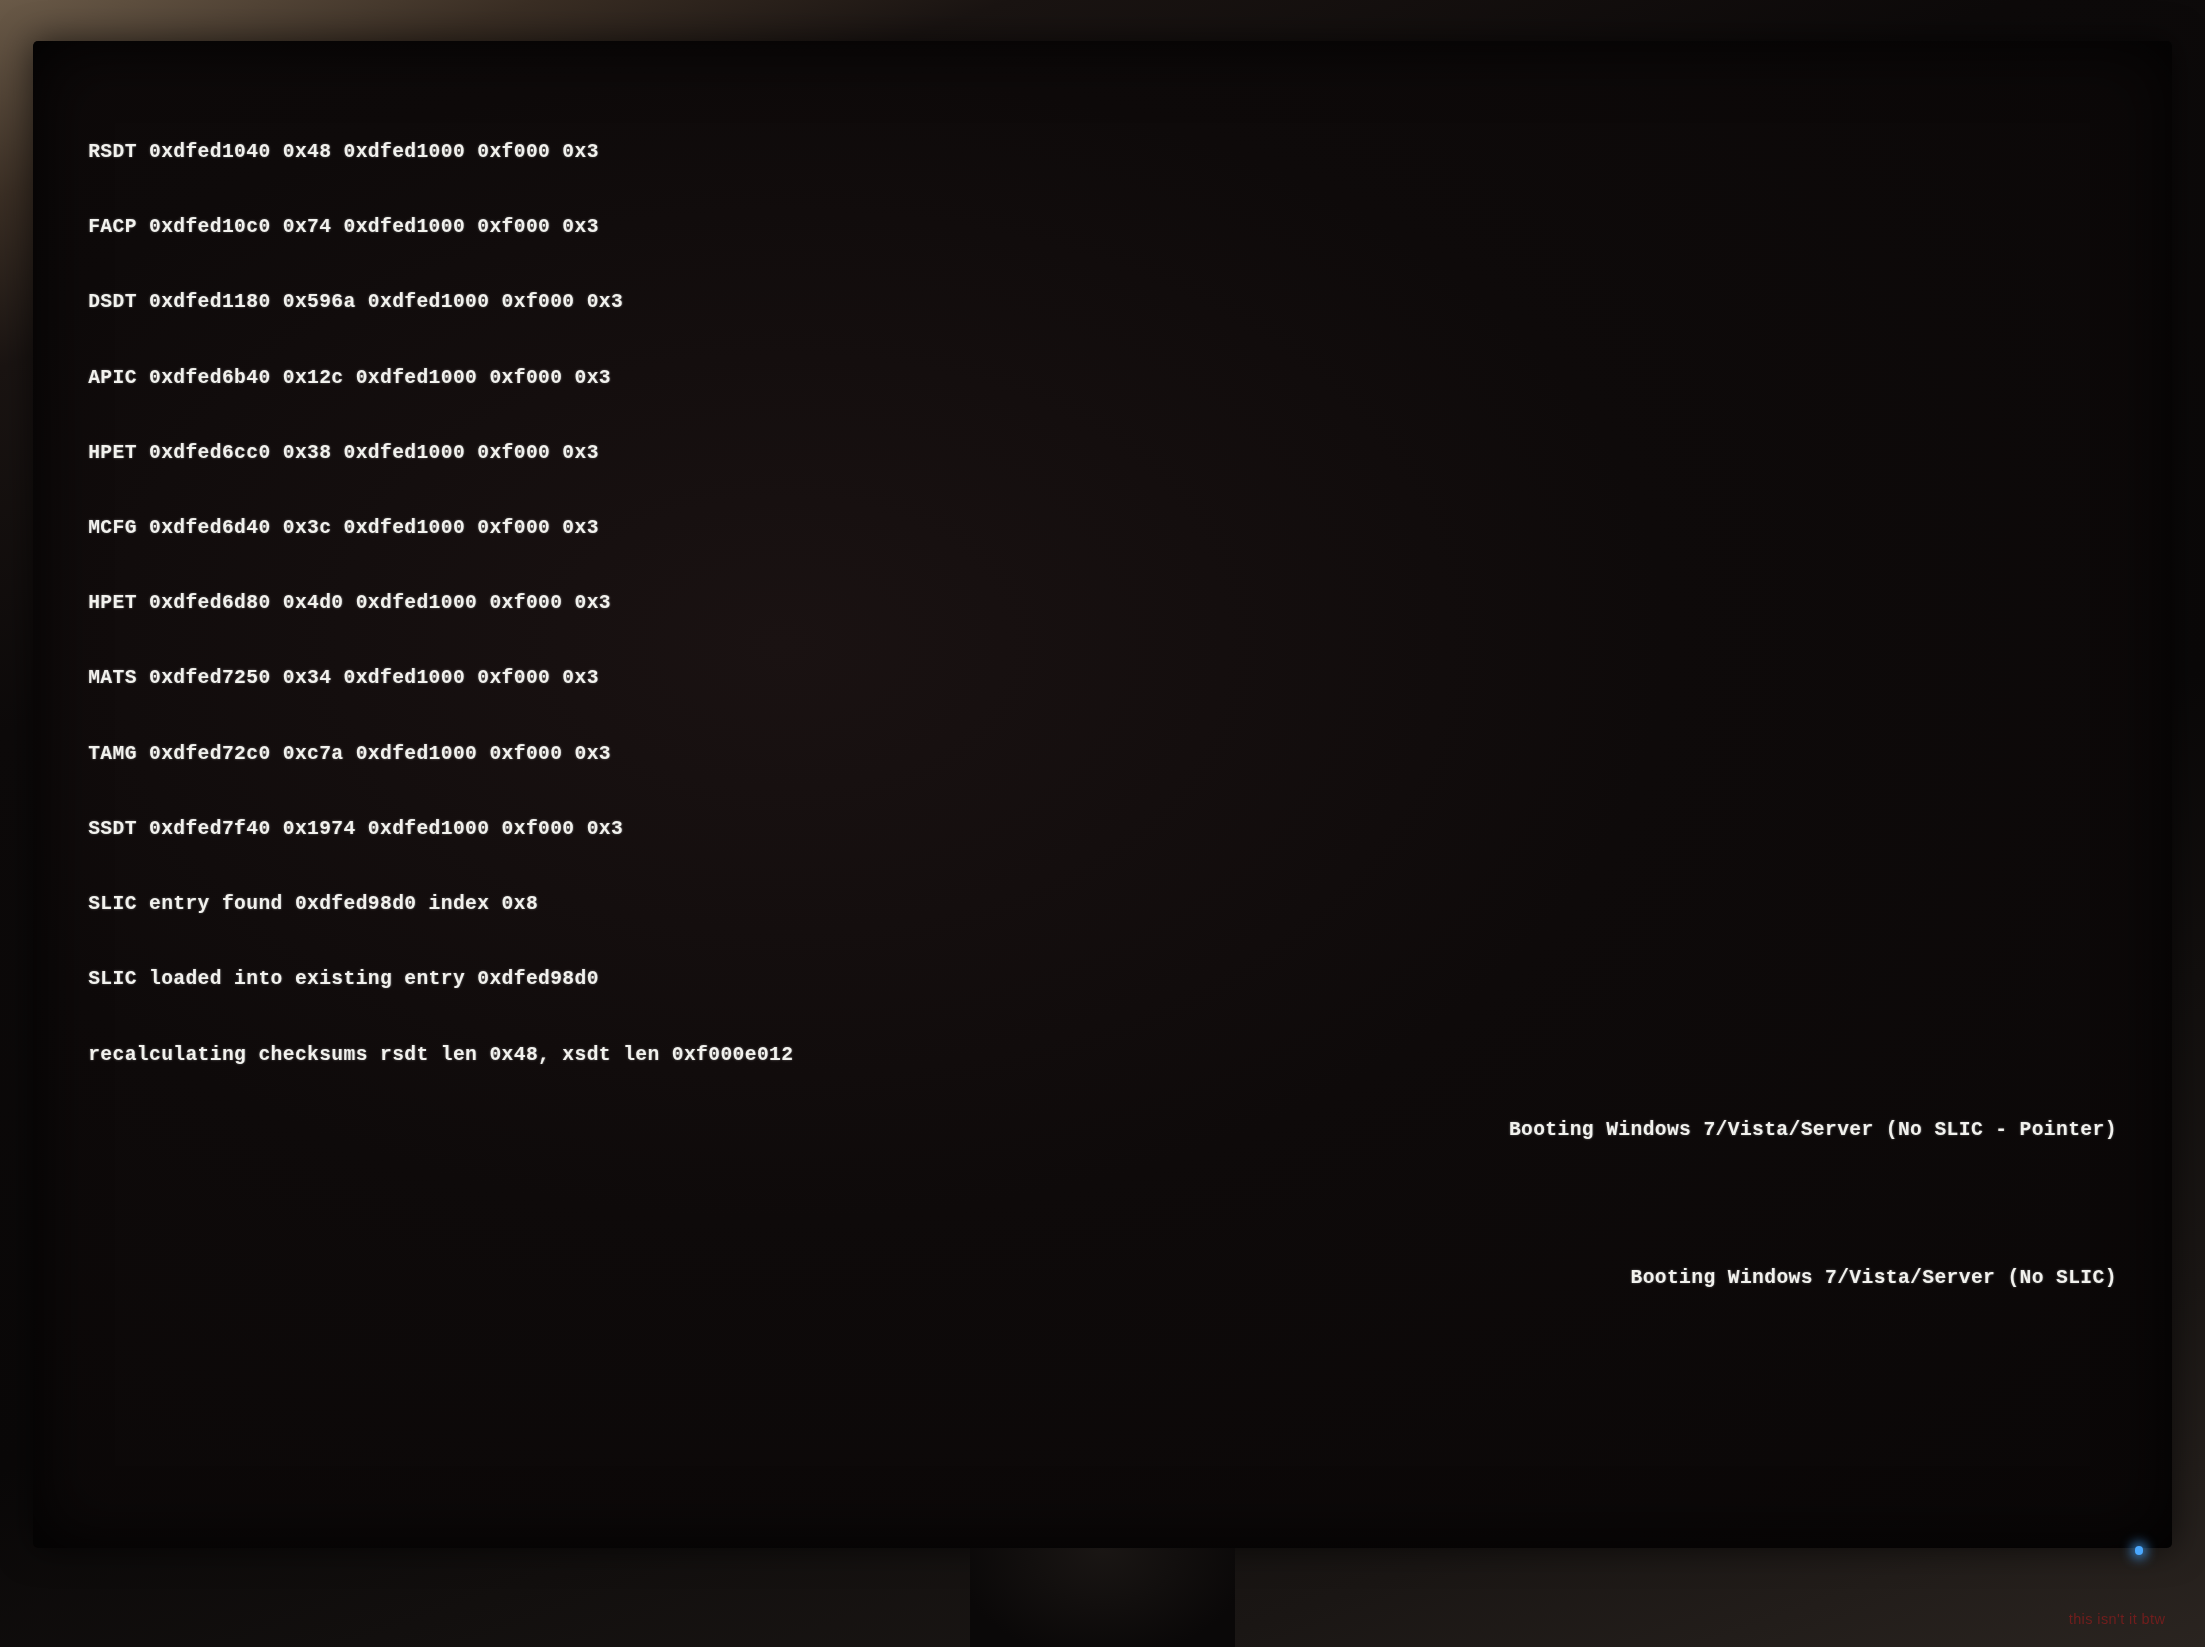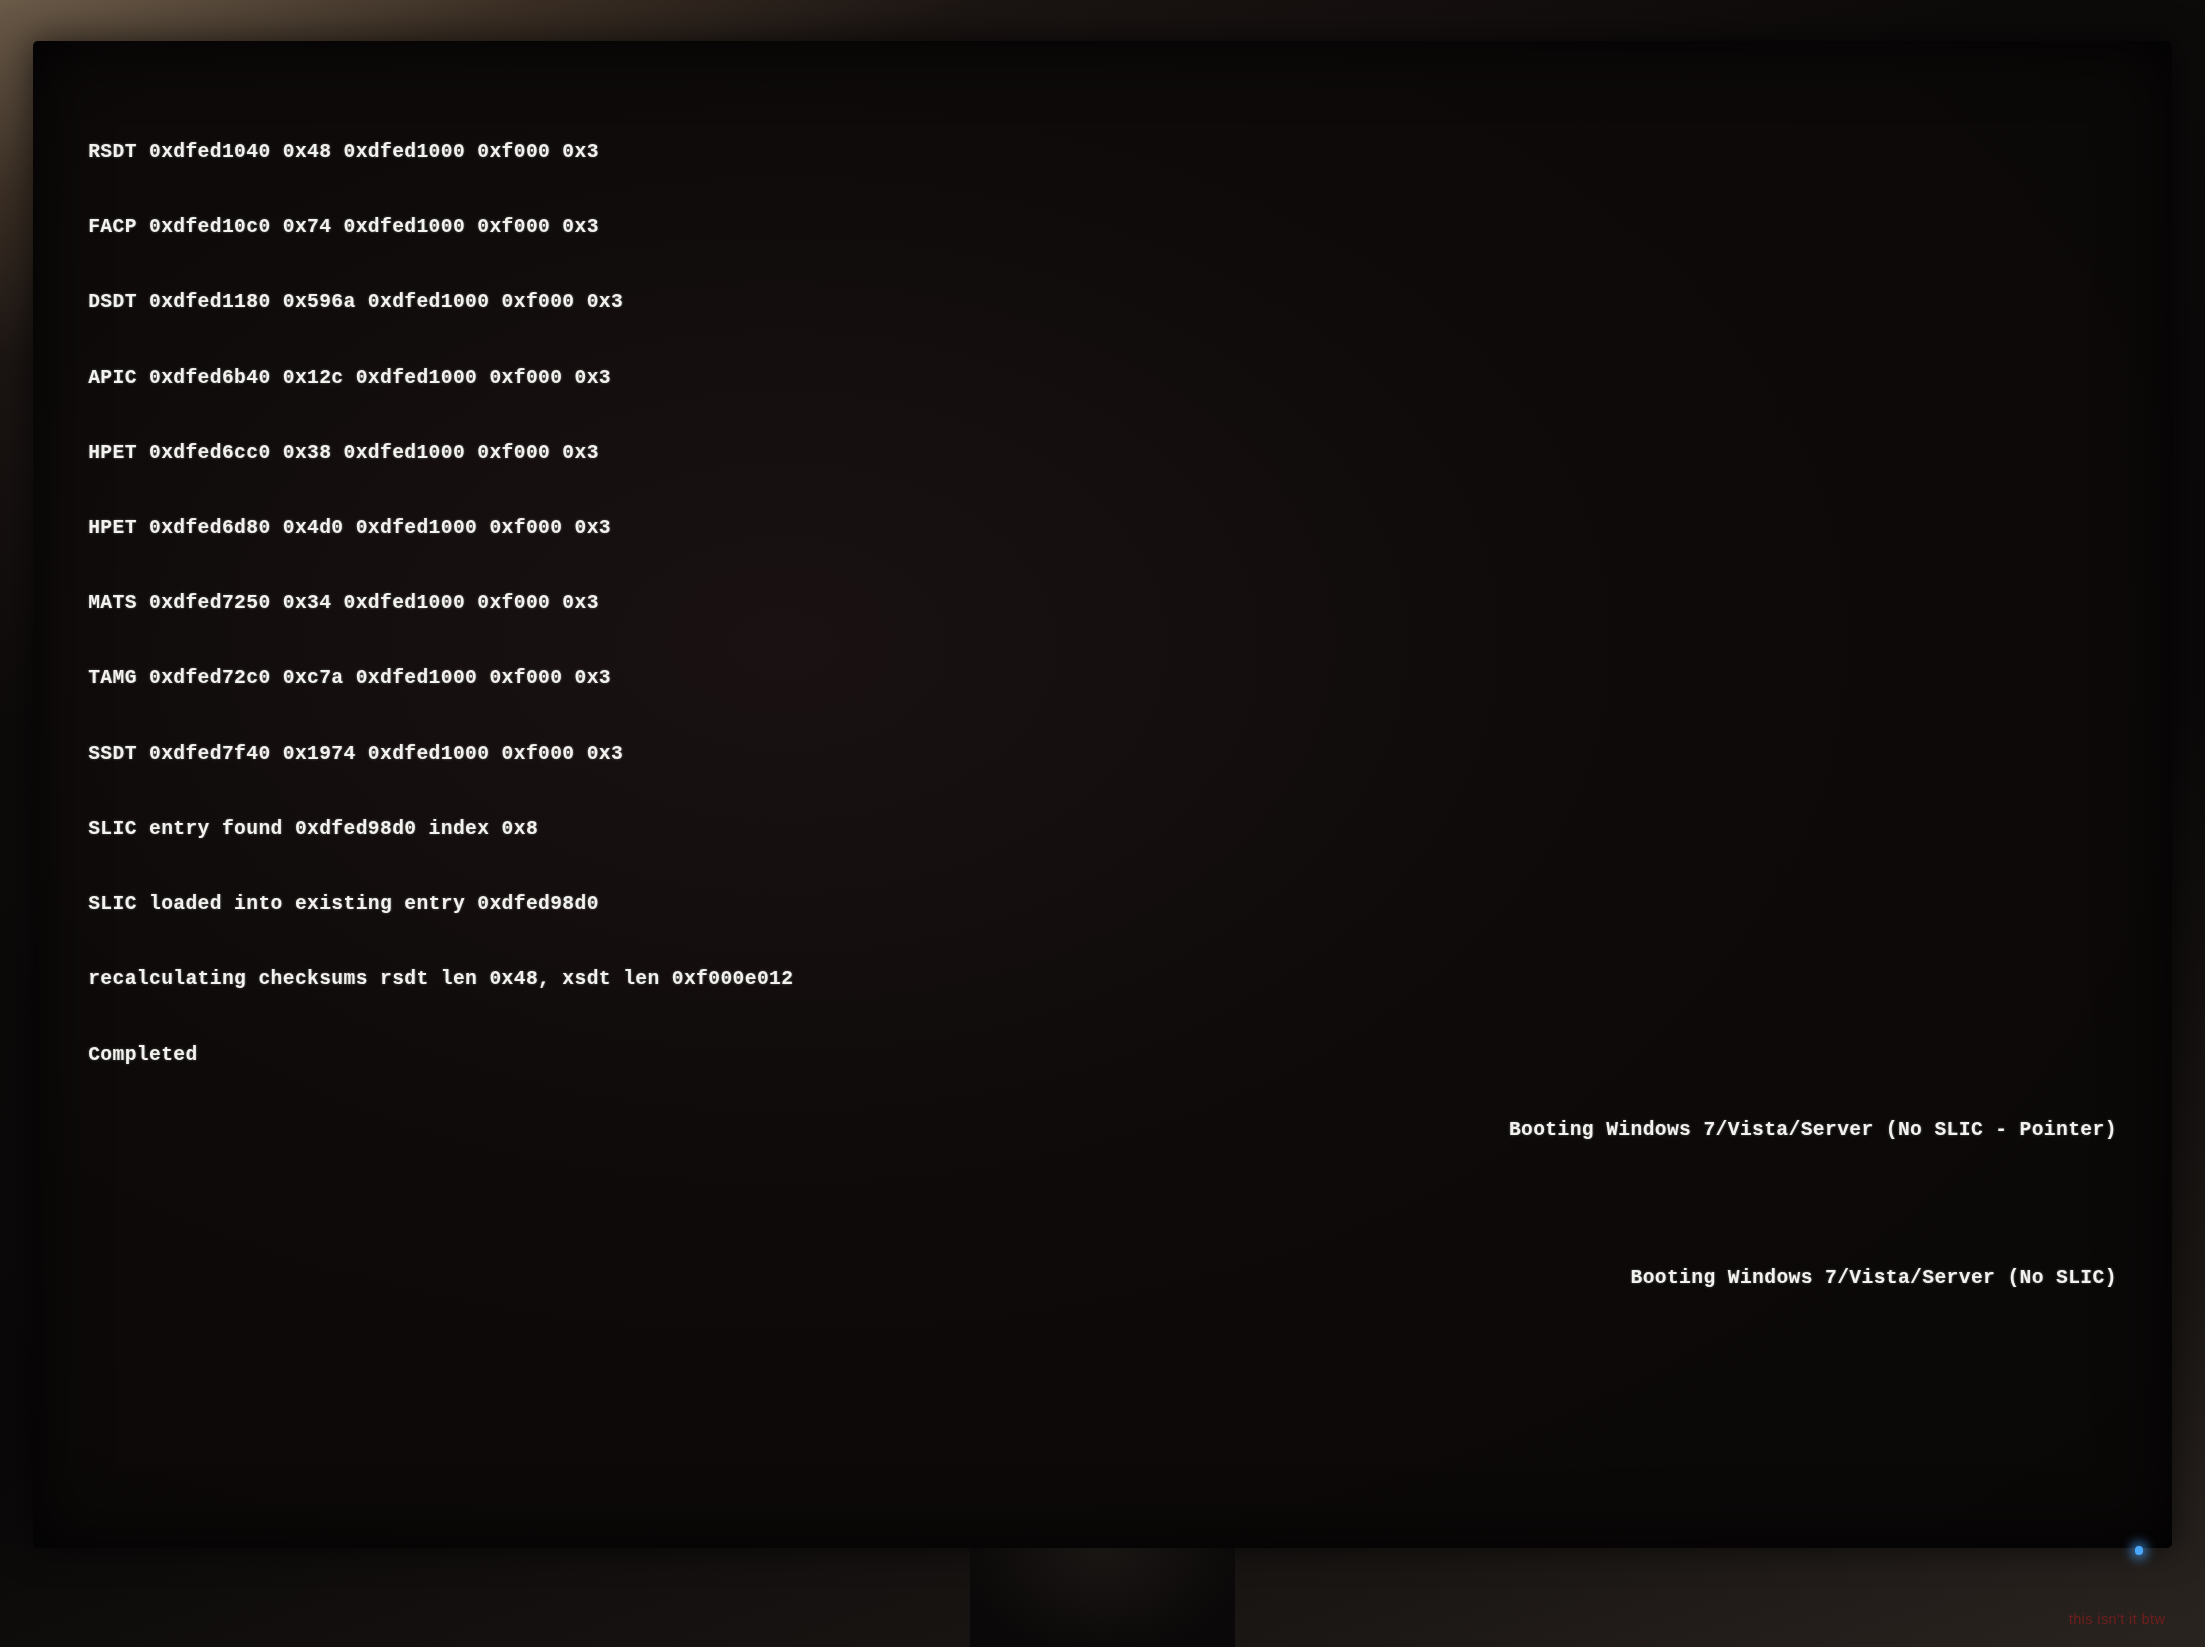--- a/index.html
+++ b/index.html
@@ -69,28 +69,28 @@
 </head>
 <body>
 
 <div class="monitor-frame">
   <div class="screen">
     <span class="line">RSDT 0xdfed1040 0x48 0xdfed1000 0xf000 0x3</span>
     <span class="line">FACP 0xdfed10c0 0x74 0xdfed1000 0xf000 0x3</span>
     <span class="line">DSDT 0xdfed1180 0x596a 0xdfed1000 0xf000 0x3</span>
     <span class="line">APIC 0xdfed6b40 0x12c 0xdfed1000 0xf000 0x3</span>
     <span class="line">HPET 0xdfed6cc0 0x38 0xdfed1000 0xf000 0x3</span>
+    <span class="line">MCFG 0xdfed6d40 0x3c 0xdfed1000 0xf000 0x3</span>
     <span class="line">HPET 0xdfed6d80 0x4d0 0xdfed1000 0xf000 0x3</span>
     <span class="line">MATS 0xdfed7250 0x34 0xdfed1000 0xf000 0x3</span>
     <span class="line">TAMG 0xdfed72c0 0xc7a 0xdfed1000 0xf000 0x3</span>
     <span class="line">SSDT 0xdfed7f40 0x1974 0xdfed1000 0xf000 0x3</span>
     <span class="line">SLIC entry found 0xdfed98d0 index 0x8</span>
     <span class="line">SLIC loaded into existing entry 0xdfed98d0</span>
     <span class="line">recalculating checksums rsdt len 0x48, xsdt len 0xf000e012</span>
-    <span class="line">Completed</span>
     <span class="line indent">Booting Windows 7/Vista/Server (No SLIC - Pointer)</span>
     <div class="spacer"></div>
     <span class="line indent">Booting Windows 7/Vista/Server (No SLIC)</span>
     <div class="spacer"></div>
     
     
     
     
     
   </div>

